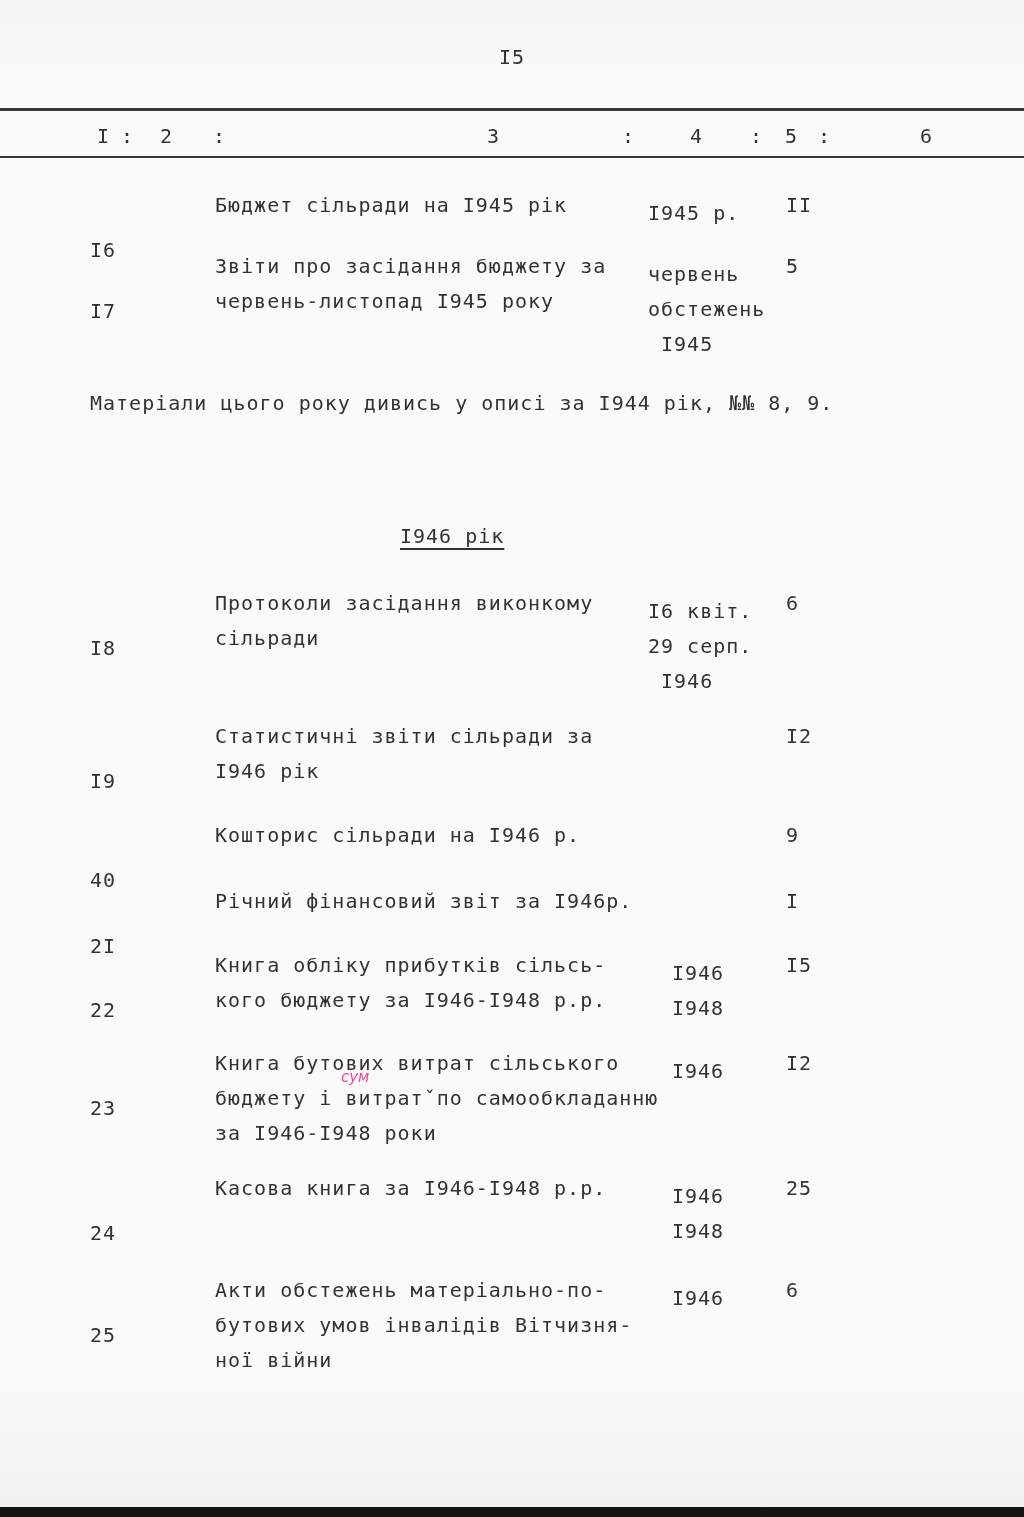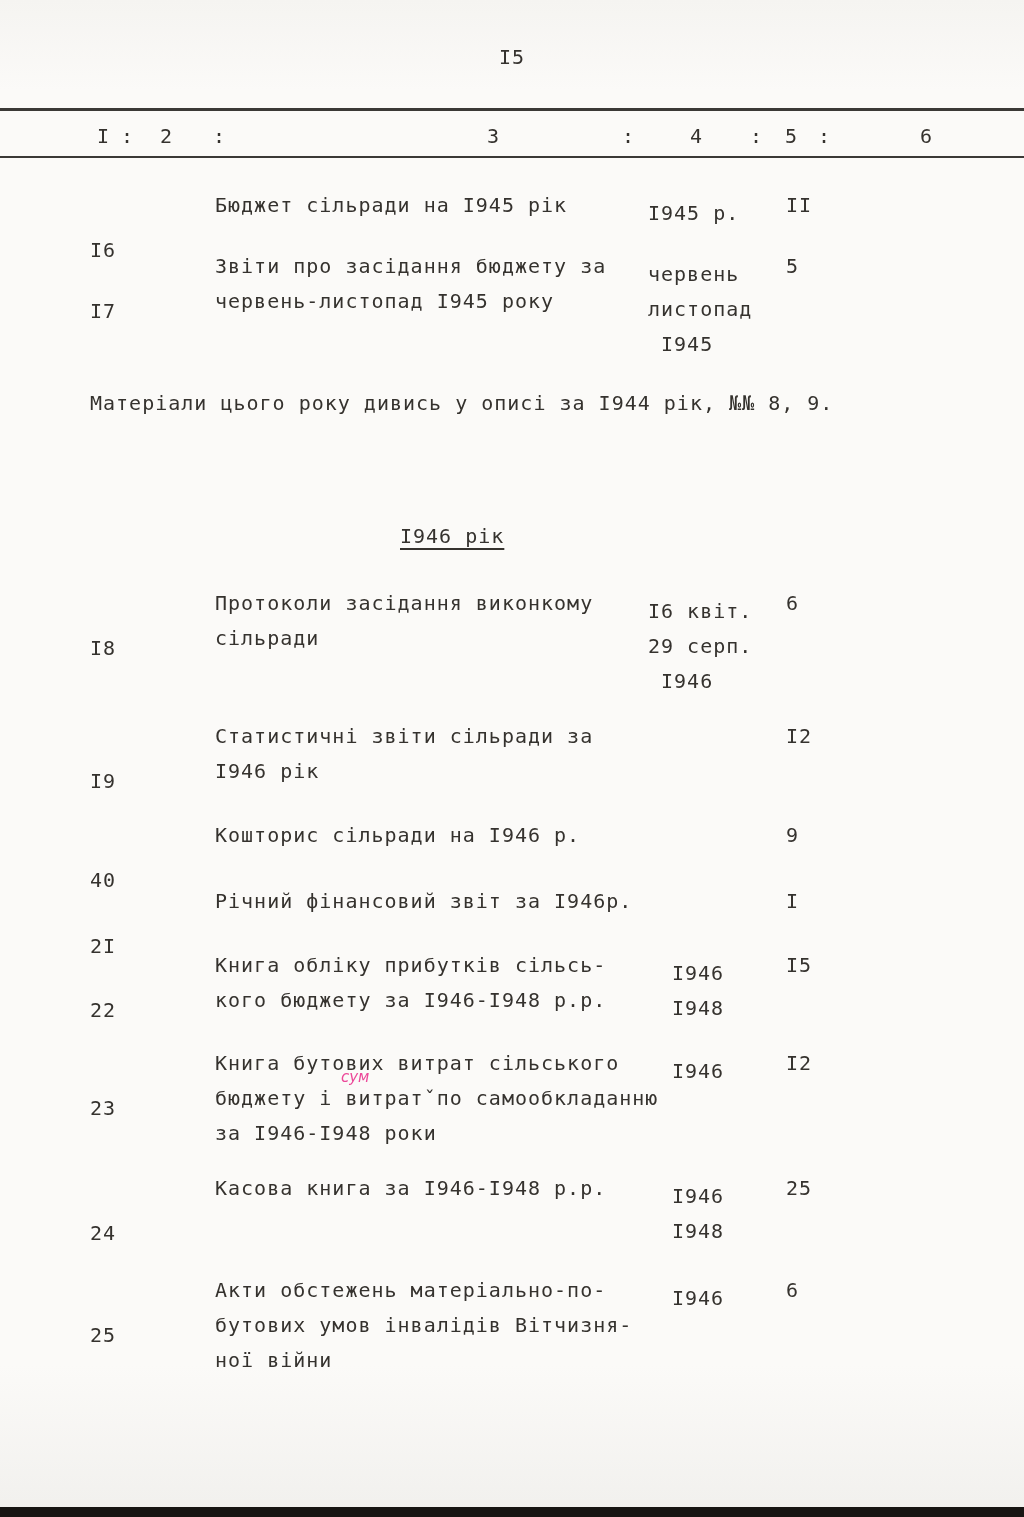--- a/index.html
+++ b/index.html
@@ -67,21 +67,21 @@
 </div>
 
 <div class="row" style="top:249px">
   <div class="no line">I7</div>
   <div class="title">
     <div class="line">Звіти про засідання бюджету за</div>
     <div class="line">червень-листопад I945 року</div>
   </div>
   <div class="dates">
     <div class="line">червень</div>
-    <div class="line">листопад</div>
+    <div class="line">обстежень</div>
     <div class="line"> I945</div>
   </div>
   <div class="sheets line">5</div>
 </div>
 
 <div class="row" style="top:386px">
   <div class="abs line" style="left:90px">Матеріали цього року дивись у описі за I944 рік, №№ 8, 9.</div>
 </div>
 
 <div class="row" style="top:519px">

